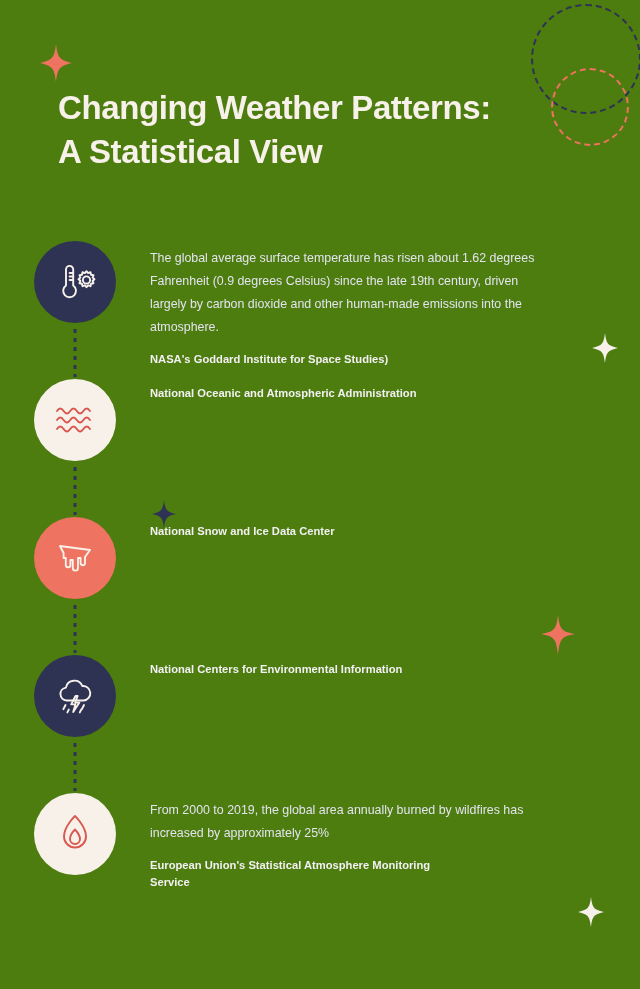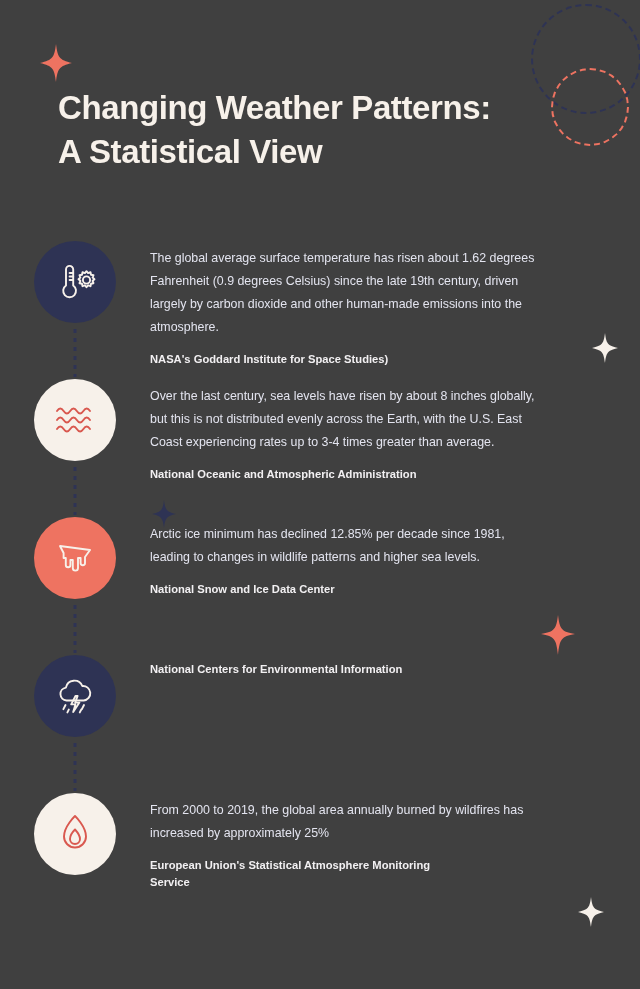--- a/index.html
+++ b/index.html
@@ -5,21 +5,21 @@
   * { margin:0; padding:0; box-sizing:border-box; }
   html, body {
     width:640px; height:989px;
     background:#5d6795;
     font-family:"Liberation Sans", sans-serif;
     overflow:hidden;
   }
   .poster {
     position:relative;
     width:640px; height:989px;
-    background:#404040;
+    background:#4d7c0f;
     overflow:hidden;
   }
 
   .circle-dash {
     position:absolute;
     border-radius:50%;
     background:transparent;
   }
   #deco-circle-navy {
     left:531px; top:4px;
@@ -186,38 +186,36 @@
             <g fill="none" stroke="#d9584f" stroke-width="1.9" stroke-linecap="round">
               <path d="M4 9 q3.3 -5 6.6 0 t6.6 0 t6.6 0 t6.6 0 t6.6 0"></path>
               <path d="M4 18 q3.3 -5 6.6 0 t6.6 0 t6.6 0 t6.6 0 t6.6 0"></path>
               <path d="M4 27 q3.3 -5 6.6 0 t6.6 0 t6.6 0 t6.6 0 t6.6 0"></path>
             </g>
           </svg>
         </div>
         <div class="connector"></div>
       </div>
       <div class="content">
-        <div class="body-text">Over the last century, sea levels have risen by about 8 inches globally, but this is not distributed evenly across the Earth, with the U.S. East Coast experiencing rates up to 3-4 times greater than average.</div>
         <div class="source-text">National Oceanic and Atmospheric Administration</div>
       </div>
     </div>
 
     <div class="row">
       <div class="node-col">
         <div class="node" style="background:#ee7361;">
           <svg width="42" height="42" viewBox="0 0 42 42">
             <path d="M6 9 L36 13 L31 20 L31 26 a2.2 2.2 0 0 1 -4.4 0 L26.6 21 L24 21
                      L24 31 a2.6 2.6 0 0 1 -5.2 0 L18.8 23 L16.4 23
                      L16.4 28 a2.3 2.3 0 0 1 -4.6 0 L11.8 21 L9.6 21 L9.6 16 Z" fill="none" stroke="#f7f1ea" stroke-width="1.9" stroke-linejoin="round" stroke-linecap="round"></path>
           </svg>
         </div>
         <div class="connector"></div>
       </div>
       <div class="content">
-        <div class="body-text">Arctic ice minimum has declined 12.85% per decade since 1981, leading to changes in wildlife patterns and higher sea levels.</div>
         <div class="source-text">National Snow and Ice Data Center</div>
       </div>
     </div>
 
     <div class="row">
       <div class="node-col">
         <div class="node" style="background:#2e3354;">
           <svg width="44" height="42" viewBox="0 0 44 42">
             <g fill="none" stroke="#f7f1ea" stroke-width="1.9" stroke-linecap="round" stroke-linejoin="round">
               <path d="M13.5 25.5 a6.5 6.5 0 0 1 -0.6 -12.9 a8.6 8.6 0 0 1 16.4 -1.6 a6.8 6.8 0 0 1 1.4 14.5 Z"></path>

